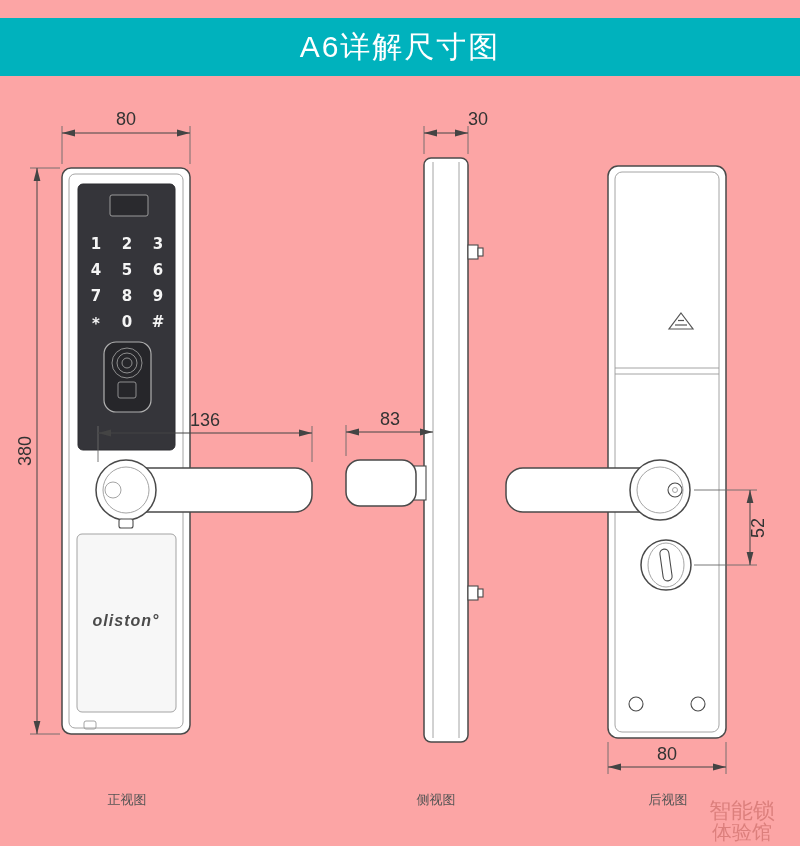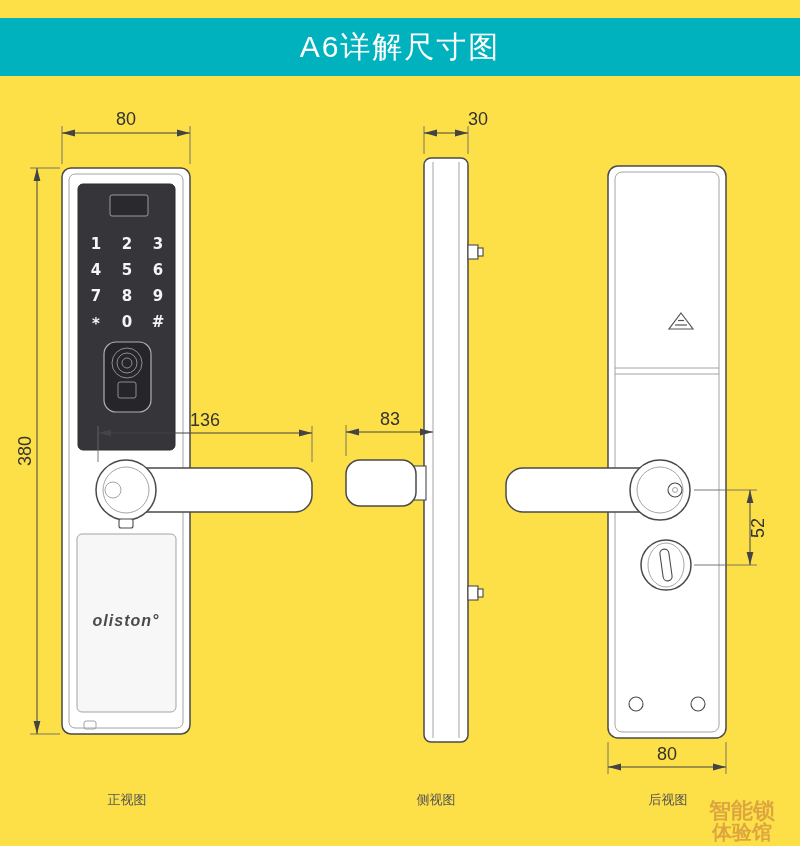--- a/index.html
+++ b/index.html
@@ -1,16 +1,16 @@
 <!DOCTYPE html>
 <html><head>
 <meta charset="utf-8">
 <style>
   html,body{margin:0;padding:0;background:#ffffff;}
-  .page{position:relative;width:800px;height:846px;background:#fde047;overflow:hidden;
+  .page{position:relative;width:800px;height:846px;background:#fca5a5;overflow:hidden;
         font-family:"Liberation Sans",sans-serif;}
   .banner{position:absolute;left:0;top:18px;width:800px;height:58px;background:#00b2bd;
           display:flex;align-items:center;justify-content:center;}
   .banner .title{color:#ffffff;font-size:30px;font-weight:500;letter-spacing:2px;}
   svg.drawing{position:absolute;left:0;top:76px;}
 
   
   .outline{fill:#ffffff;stroke:#4a4a4a;stroke-width:1.5;}
   .outline-thin{fill:#ffffff;stroke:#4a4a4a;stroke-width:1.1;}
   .thin{fill:none;stroke:#9a9a9a;stroke-width:0.9;}
@@ -20,21 +20,21 @@
   .ext{stroke:#6a6a6a;stroke-width:0.9;fill:none;}
   .dim{stroke:#444444;stroke-width:1;fill:none;}
   .dimtext{font-family:"Liberation Sans",sans-serif;font-size:18px;fill:#333333;text-anchor:middle;}
   .key{font-family:"DejaVu Sans",sans-serif;font-size:15px;font-weight:bold;fill:#f5f5f5;text-anchor:middle;}
   .brand{font-family:"Liberation Sans",sans-serif;font-style:italic;font-weight:bold;font-size:16px;
          fill:#4a4a4a;text-anchor:middle;letter-spacing:1px;}
   .viewlabel{font-family:"Liberation Sans",sans-serif;font-size:13px;fill:#555555;text-anchor:middle;}
   .symbol{fill:none;stroke:#555555;stroke-width:1.2;}
 
   .watermark{position:absolute;right:4px;bottom:4px;width:108px;text-align:center;
-             font-weight:bold;color:#a23b33;opacity:0.35;line-height:1.0;}
+             font-weight:normal;color:#a23b33;opacity:0.35;line-height:1.0;}
   .watermark .wm1{font-size:22px;display:block;}
   .watermark .wm2{font-size:20px;display:block;}
 </style>
 </head>
 <body>
 
 <div class="page">
 
   <div class="banner">
     <span class="title">A6详解尺寸图</span>

